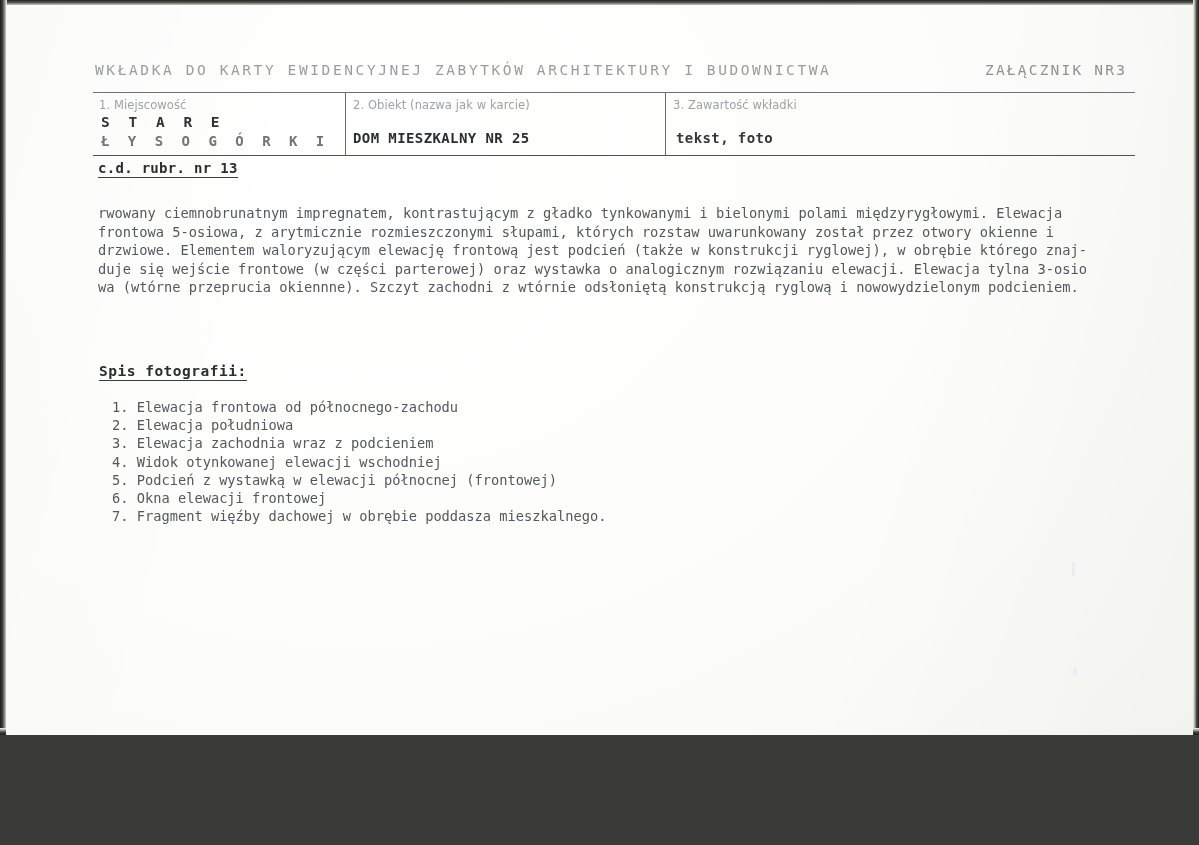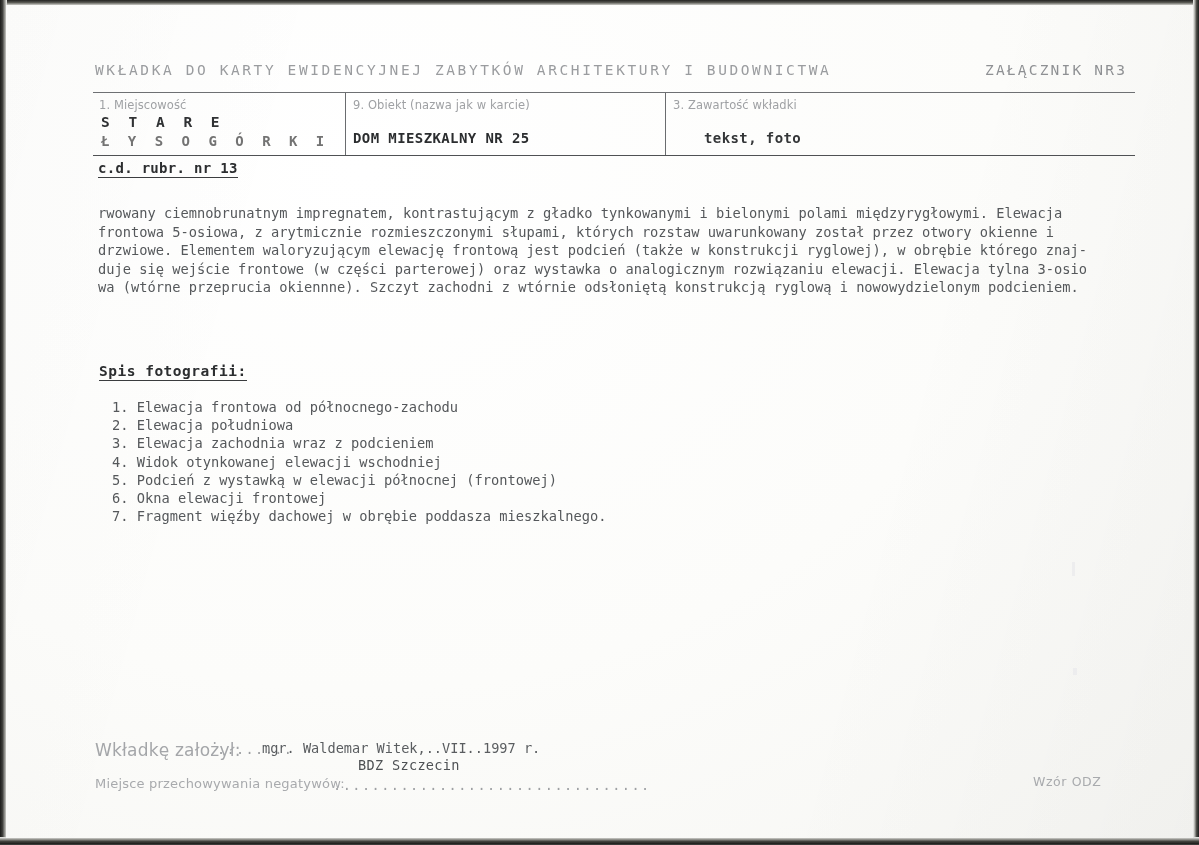--- a/index.html
+++ b/index.html
@@ -3,21 +3,21 @@
 <meta charset="utf-8">
 <style>
   html, body {
     margin: 0;
     padding: 0;
     background: #3a3a38;
   }
   .page {
     position: relative;
     width: 1199px;
-    height: 844px;
+    height: 735px;
     background: #ffffff;
     overflow: hidden;
     font-family: "DejaVu Sans Mono", monospace;
     box-sizing: border-box;
   }
   
   .scan-edge-left {
     position: absolute; left: 0; top: 0; width: 7px; height: 845px;
     background: linear-gradient(to right, #1c1c1a 0%, #3d3d3a 35%, #9d9d98 70%, #f2f2ef 100%);
   }
@@ -105,21 +105,21 @@
     white-space: pre;
   }
 
   #cell1-head { left: 6px;   top: 6px; }
   #cell2-head { left: 260px; top: 6px; }
   #cell3-head { left: 580px; top: 6px; }
 
   #cell1-line1 { left: 8px; top: 22px; font-size: 14.5px; letter-spacing: 5px; color: #303234; font-weight: bold; }
   #cell1-line2 { left: 8px; top: 41px; font-size: 14px; letter-spacing: 5px; color: #737373; font-weight: bold; }
   #cell2-val   { left: 260px; top: 38px; font-size: 14px; letter-spacing: 0.4px; color: #2b2d2f; font-weight: bold; }
-  #cell3-val   { left: 583px; top: 38px; font-size: 14px; letter-spacing: 0.4px; color: #343638; font-weight: bold; margin-left: 28px; }
+  #cell3-val   { left: 583px; top: 38px; font-size: 14px; letter-spacing: 0.4px; color: #343638; font-weight: bold; }
 
   
   #cd-rubr {
     left: 98px; top: 160px;
     font-size: 14px; font-weight: bold;
     color: #2c2e30; letter-spacing: 0.3px;
     border-bottom: 1.5px solid #3b3d3f;
     padding-bottom: 1px;
   }
   .body-block {
@@ -231,21 +231,21 @@
   <div class="tbl">
     <div class="hline top"></div>
     <div class="hline bot"></div>
     <div class="vline v1"></div>
     <div class="vline v2"></div>
 
     <div class="cellhead" id="cell1-head">1. Miejscowość</div>
     <div class="cellval" id="cell1-line1">S T A R E</div>
     <div class="cellval" id="cell1-line2">Ł Y S O G Ó R K I</div>
 
-    <div class="cellhead" id="cell2-head">9. Obiekt (nazwa jak w karcie)</div>
+    <div class="cellhead" id="cell2-head">2. Obiekt (nazwa jak w karcie)</div>
     <div class="cellval" id="cell2-val">DOM MIESZKALNY NR 25</div>
 
     <div class="cellhead" id="cell3-head">3. Zawartość wkładki</div>
     <div class="cellval" id="cell3-val">tekst, foto</div>
   </div>
 
   <div class="tw" id="cd-rubr">c.d. rubr. nr 13</div>
   <div class="body-block" id="para-cd">rwowany ciemnobrunatnym impregnatem, kontrastującym z gładko tynkowanymi i bielonymi polami międzyrygłowymi. Elewacja
 frontowa 5-osiowa, z arytmicznie rozmieszczonymi słupami, których rozstaw uwarunkowany został przez otwory okienne i
 drzwiowe. Elementem waloryzującym elewację frontową jest podcień (także w konstrukcji ryglowej), w obrębie którego znaj-

